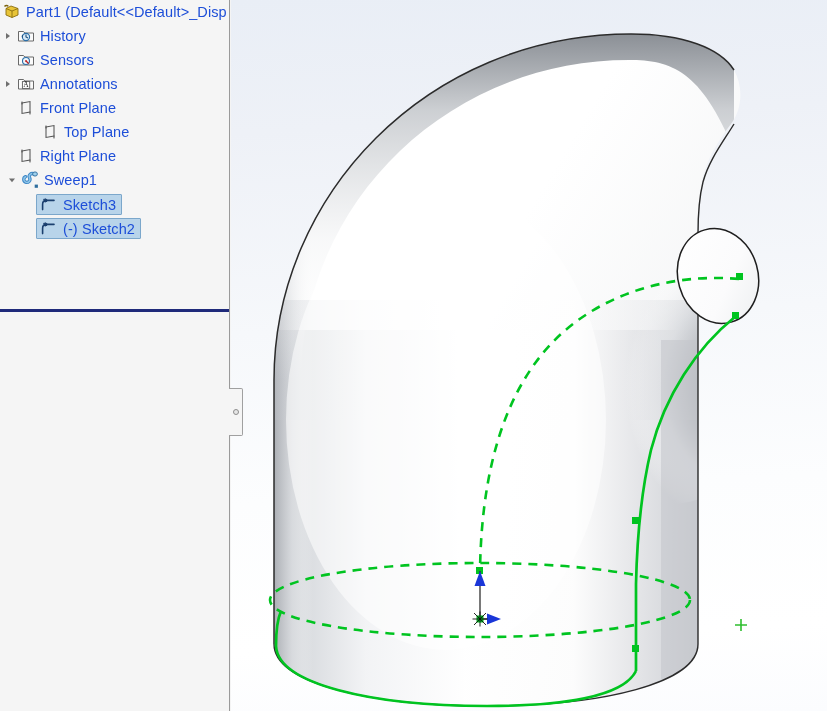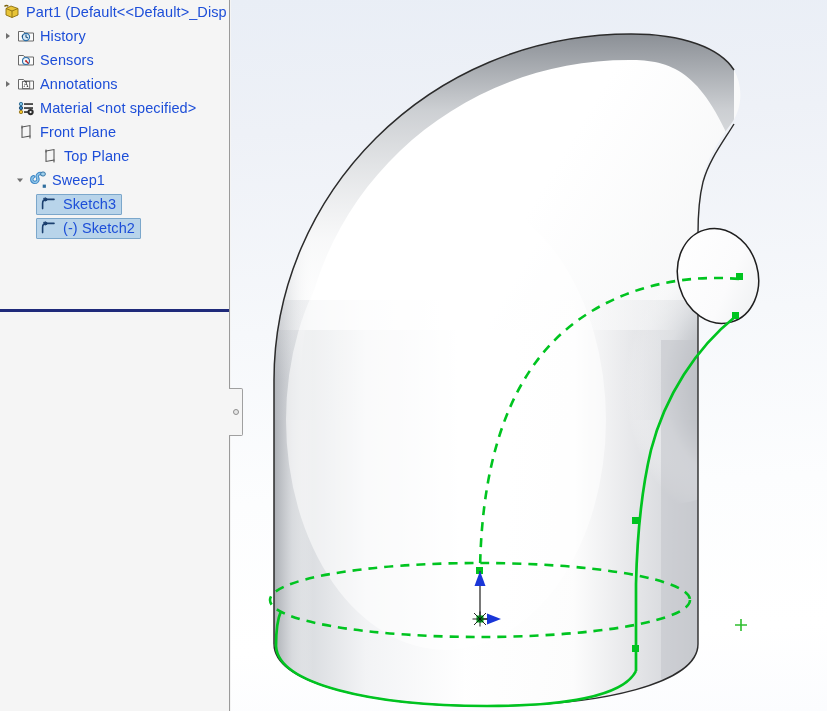--- a/index.html
+++ b/index.html
@@ -62,21 +62,20 @@
   }
   .tree-icon svg { display:block; }
 
   .tree-label {
     line-height: 20px;
     letter-spacing: 0.1px;
   }
 
   .sel-wrap {
     display: inline-flex;
-    align-items: center;
     background: #b8d4ea;
     border: 1px solid #7ba7cb;
     border-radius: 1px;
     height: 21px;
     padding: 0 5px 0 2px;
     box-sizing: border-box;
   }
   .sel-wrap .tree-label { font-size: 14.5px; }
 
   #rollback-bar {
@@ -181,35 +180,20 @@
       <span class="tree-icon">
         <svg width="18" height="18" viewBox="0 0 18 18">
           <path d="M1.5 4.5 L6.5 4.5 L7.8 6 L16.5 6 L16.5 14 L1.5 14 Z" fill="#fbfbfb" stroke="#6a6a6a" stroke-width="1"></path>
           <rect x="5.4" y="6.6" width="7.3" height="6.8" fill="#ffffff" stroke="#5a5a5a" stroke-width="0.9"></rect>
           <text x="9" y="12.4" font-family="Liberation Serif, serif" font-size="7.4" text-anchor="middle" fill="#1a1a1a">A</text>
         </svg>
       </span>
       <span class="tree-label">Annotations</span>
     </div>
 
-    <div class="tree-row" style="padding-left:16px;">
-      <span class="tree-icon">
-        <svg width="18" height="18" viewBox="0 0 18 18">
-          <circle cx="4" cy="5" r="1.7" fill="#7fc3e8" stroke="#1b5c86" stroke-width="0.8"></circle>
-          <rect x="7" y="4.2" width="9" height="1.7" fill="#3a3a3a"></rect>
-          <circle cx="4" cy="9" r="1.7" fill="#2f7fc0" stroke="#123f63" stroke-width="0.8"></circle>
-          <rect x="7" y="8.2" width="9" height="1.7" fill="#3a3a3a"></rect>
-          <circle cx="4" cy="13" r="1.7" fill="#f2c32a" stroke="#8a6a10" stroke-width="0.8"></circle>
-          <rect x="7" y="12.2" width="5" height="1.7" fill="#3a3a3a"></rect>
-          <circle cx="13.6" cy="13.1" r="3.1" fill="#2d2d2d"></circle>
-          <circle cx="13.6" cy="13.1" r="1.1" fill="#f5f5f5"></circle>
-        </svg>
-      </span>
-      <span class="tree-label">Material &lt;not specified&gt;</span>
-    </div>
 
     <div class="tree-row" style="padding-left:16px;text-align:right;">
       <span class="tree-icon">
         <svg width="18" height="18" viewBox="0 0 18 18">
           <path d="M5 4 L13 2.6 L13 13 L5 14.4 Z" fill="none" stroke="#555555" stroke-width="1.05"></path>
           <path d="M4.2 3.2 L5.8 3.2 M4.2 4.8 L5.8 4.8" stroke="#555555" stroke-width="1"></path>
           <path d="M12.2 13.2 L13.8 13.2 M12.2 14.8 L13.8 14.8" stroke="#555555" stroke-width="1"></path>
         </svg>
       </span>
       <span class="tree-label">Front Plane</span>
@@ -219,23 +203,33 @@
       <span class="tree-icon">
         <svg width="18" height="18" viewBox="0 0 18 18">
           <path d="M5 4 L13 2.6 L13 13 L5 14.4 Z" fill="none" stroke="#555555" stroke-width="1.05"></path>
           <path d="M4.2 3.2 L5.8 3.2 M4.2 4.8 L5.8 4.8" stroke="#555555" stroke-width="1"></path>
           <path d="M12.2 13.2 L13.8 13.2 M12.2 14.8 L13.8 14.8" stroke="#555555" stroke-width="1"></path>
         </svg>
       </span>
       <span class="tree-label">Top Plane</span>
     </div>
 
-
-
-    <div class="tree-row" style="padding-left:12px;">
+    <div class="tree-row" style="padding-left:16px;">
+      <span class="tree-icon">
+        <svg width="18" height="18" viewBox="0 0 18 18">
+          <path d="M5 4 L13 2.6 L13 13 L5 14.4 Z" fill="none" stroke="#555555" stroke-width="1.05"></path>
+          <path d="M4.2 3.2 L5.8 3.2 M4.2 4.8 L5.8 4.8" stroke="#555555" stroke-width="1"></path>
+          <path d="M12.2 13.2 L13.8 13.2 M12.2 14.8 L13.8 14.8" stroke="#555555" stroke-width="1"></path>
+        </svg>
+      </span>
+      <span class="tree-label">Right Plane</span>
+    </div>
+
+
+    <div class="tree-row" style="padding-left:4px;">
       <span class="twisty">
         <svg width="10" height="10" viewBox="0 0 10 10">
             <path d="M2 3.5 L8 3.5 L5 7.2 Z" fill="#6f6f6f"></path>
           </svg>
       </span>
       <span class="tree-icon">
         <svg width="20" height="20" viewBox="0 0 20 20">
           <path d="M14.5 4.2 C11 2.3 8.3 5 9.6 7.8 C10.9 10.6 8.4 13.2 5.6 12.1 C3.1 11.1 3.3 7.6 5.6 6.7" fill="none" stroke="#3f87c6" stroke-width="3.4" stroke-linecap="round"></path>
           <path d="M14.5 4.2 C11 2.3 8.3 5 9.6 7.8 C10.9 10.6 8.4 13.2 5.6 12.1 C3.1 11.1 3.3 7.6 5.6 6.7" fill="none" stroke="#8fc6e8" stroke-width="1.5" stroke-linecap="round"></path>
           <ellipse cx="15" cy="4" rx="2.4" ry="2.1" fill="#9fd0ec" stroke="#2f6e9e" stroke-width="0.9"></ellipse>

